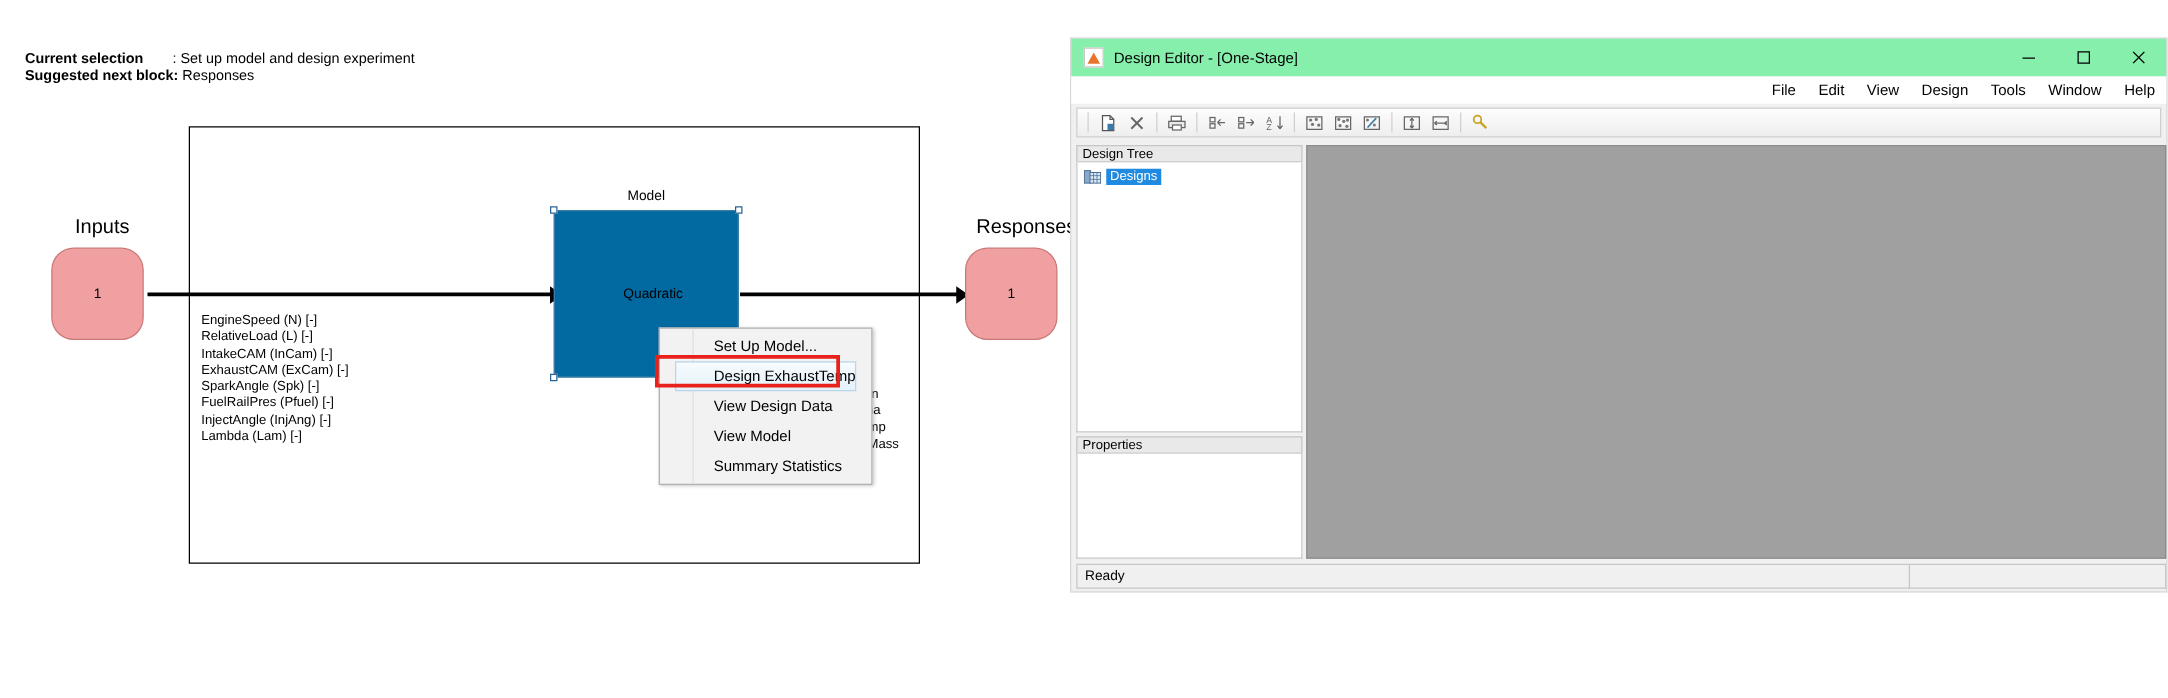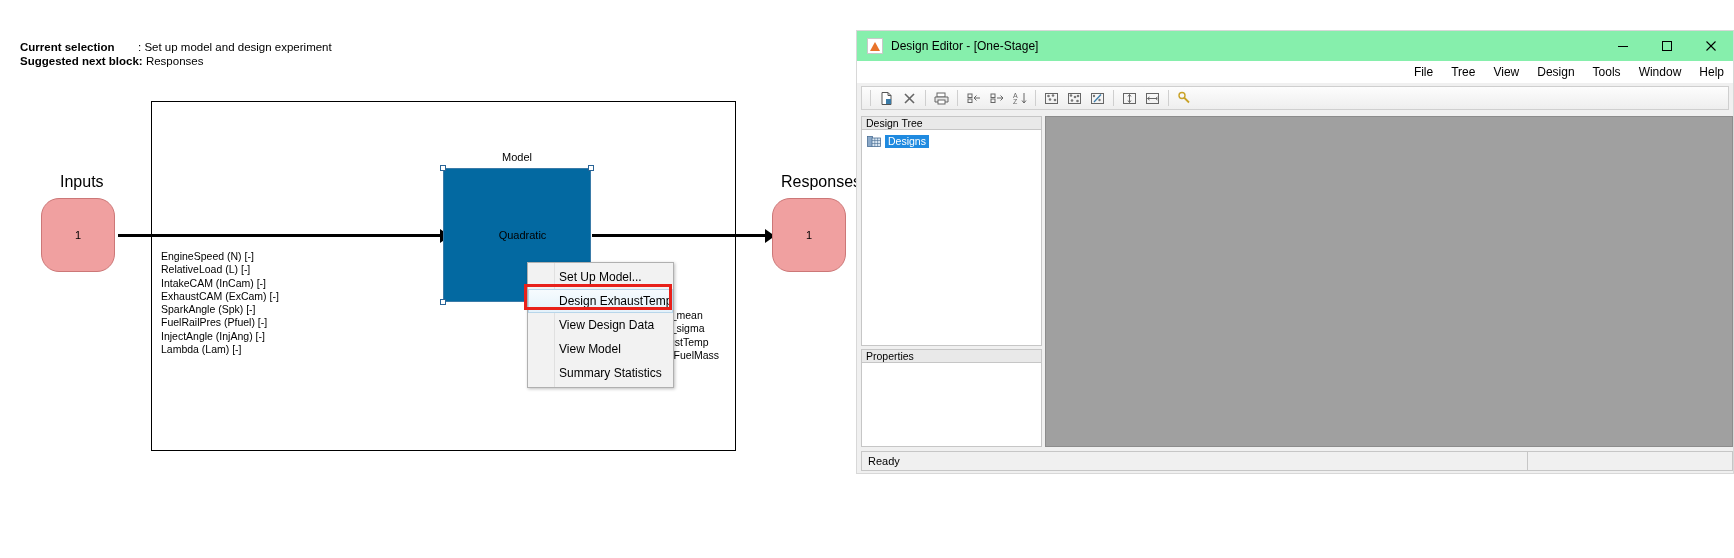--- a/index.html
+++ b/index.html
@@ -135,21 +135,21 @@
   }
 
   
   #context-menu {
     position: absolute;
     left: 527px; top: 262px;
     width: 145px;
     background: #f2f2f2;
     border: 1px solid #b0b0b0;
     box-shadow: 1px 1px 3px rgba(0,0,0,0.25);
-    padding: 2px 0;
+    padding: 2px 12px;
     z-index: 30;
   }
   #context-menu::before {
     content: "";
     position: absolute;
     left: 26px; top: 0; bottom: 0;
     width: 1px;
     background: #e0e0e0;
   }
   .menu-item {
@@ -455,21 +455,21 @@
         <svg width="14" height="14" viewBox="0 0 14 14">
             <line x1="2.5" y1="2.5" x2="11.5" y2="11.5" stroke="#000" stroke-width="1.1"></line>
             <line x1="11.5" y1="2.5" x2="2.5" y2="11.5" stroke="#000" stroke-width="1.1"></line>
           </svg>
       </div>
     </div>
   </div>
 
   <div id="de-menubar">
       <div class="menu-top">File</div>
-      <div class="menu-top">Tree</div>
+      <div class="menu-top">Edit</div>
       <div class="menu-top">View</div>
       <div class="menu-top">Design</div>
       <div class="menu-top">Tools</div>
       <div class="menu-top">Window</div>
       <div class="menu-top">Help</div>
     </div>
 
   <div id="de-toolbar">
     <div class="tb-sep"></div>
     <div class="tb-btn">

